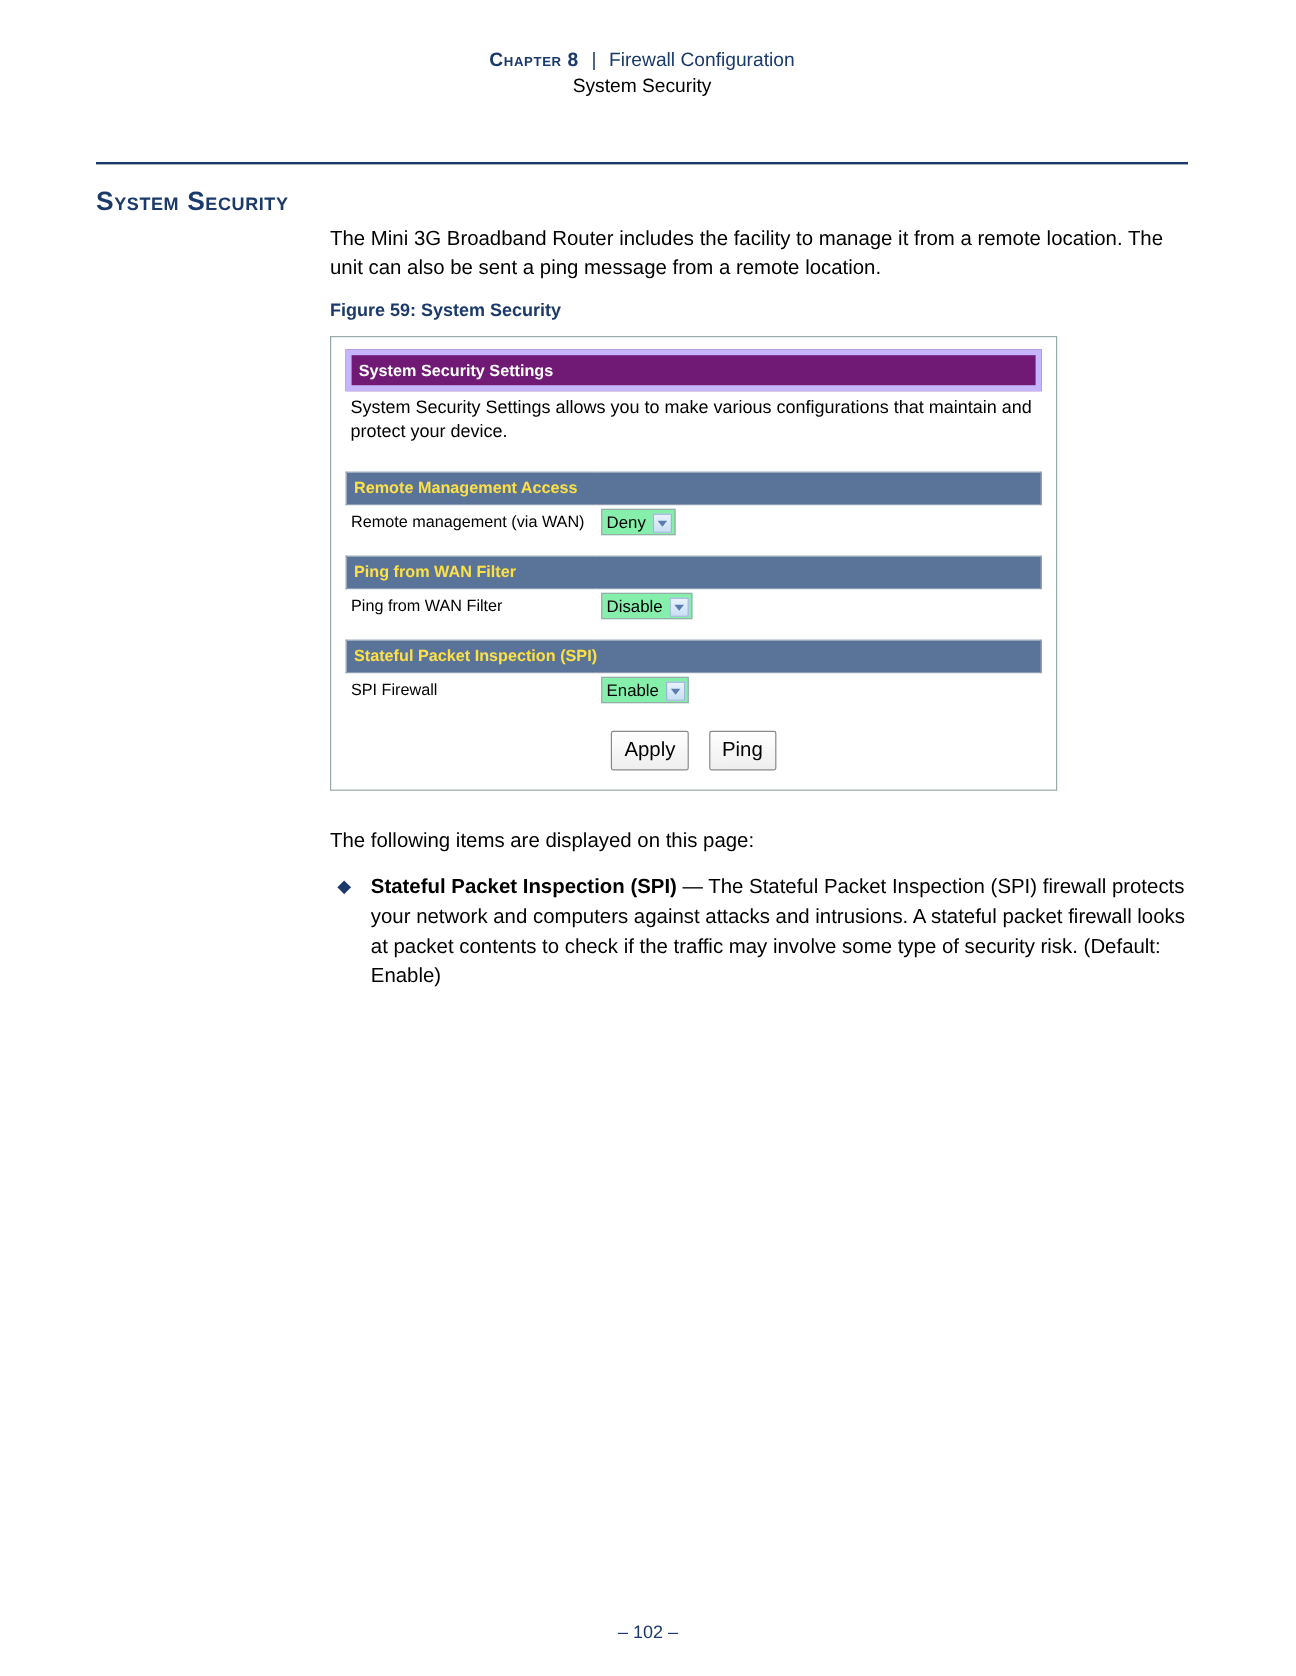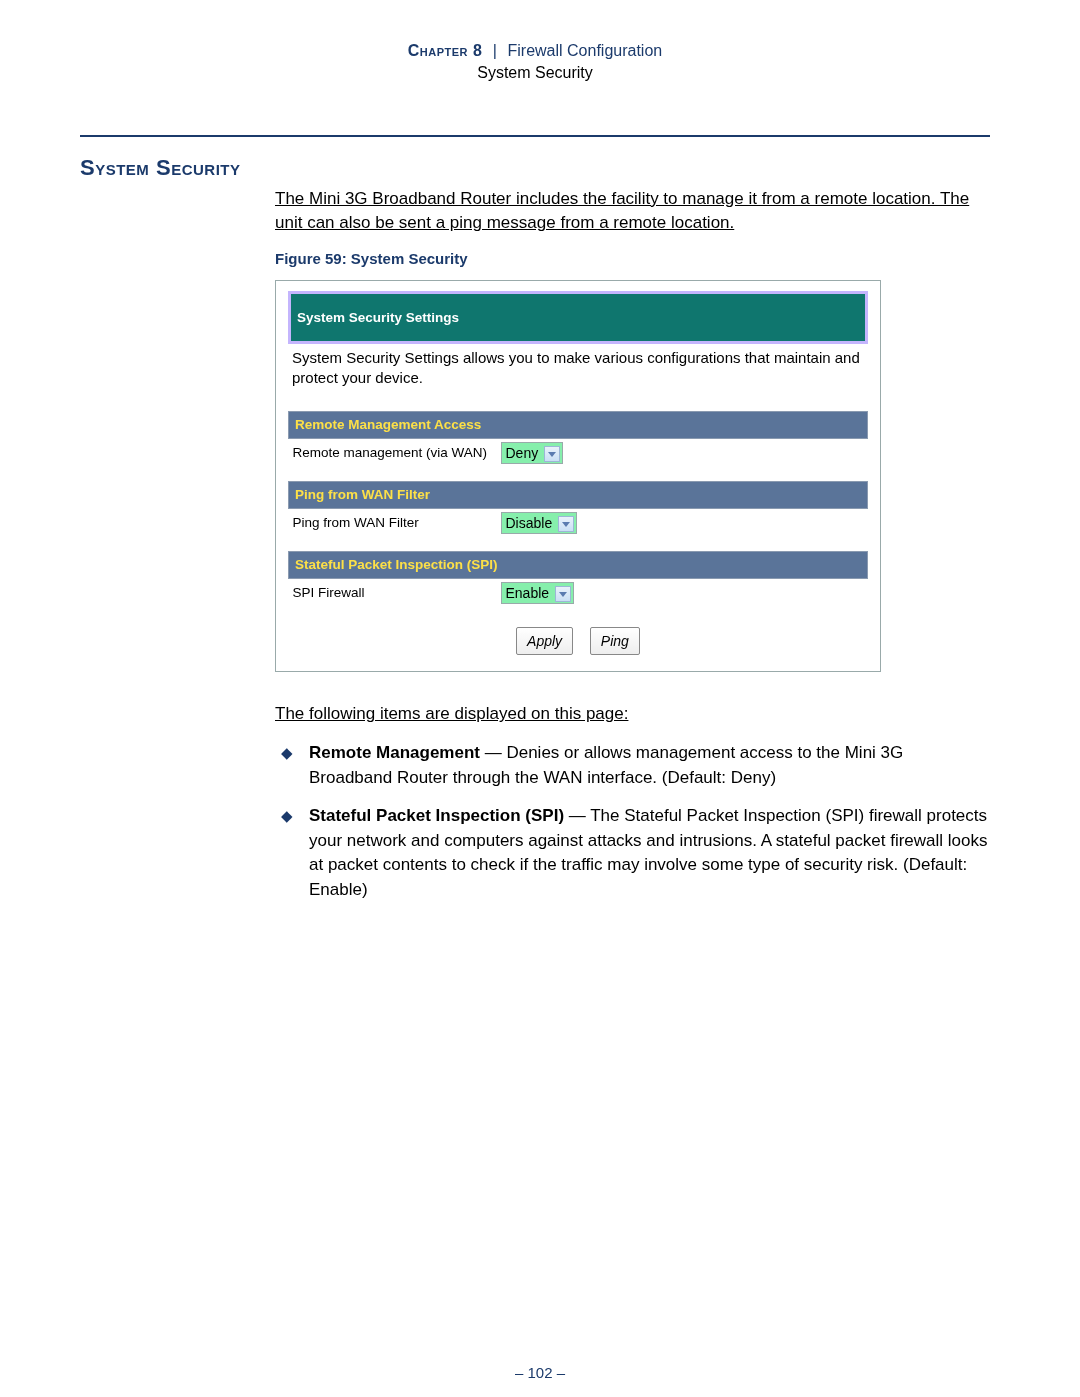--- a/index.html
+++ b/index.html
@@ -48,41 +48,41 @@
     font-variant: small-caps;
     font-size: 22px;
     margin: 0 0 6px 0;
     letter-spacing: 0.5px;
   }
   .body-text {
     margin-left: 195px;
     font-size: 17px;
     line-height: 1.45;
   }
-  .body-text p { margin: 0 0 12px 0; text-decoration: underline; }
+  .body-text p { margin: 0 0 12px 0; }
   .figure-caption {
     color: #1b3a6b;
     font-weight: bold;
     font-size: 15px;
     margin: 9px 0 10px 0;
   }
   .screenshot {
     border: 1px solid #9aa;
     background: #fff;
     padding: 10px 12px 16px 12px;
     width: 580px;
     font-family: Arial, Helvetica, sans-serif;
   }
   .panel-title {
-    background: #0f766e;
+    background: #701a75;
     color: #fff;
     font-weight: bold;
     font-size: 13.5px;
-    padding: 14px 6px;
-    border: 3px solid #c4b5fd;
+    padding: 3px 6px;
+    border: 5px solid #c4b5fd;
   }
   .panel-desc {
     font-size: 15px;
     padding: 4px 4px 10px 4px;
     line-height: 1.3;
   }
   .config-table {
     width: 100%;
     border-collapse: collapse;
     margin-top: 14px;
@@ -129,25 +129,24 @@
     border-top: 5px solid #5a7bb0;
   }
   .button-row {
     text-align: center;
     margin-top: 20px;
   }
   .btn {
     display: inline-block;
     border: 1px solid #888;
     background: linear-gradient(#fff,#eee);
-    font-size: 14px;
+    font-size: 17px;
     padding: 3px 10px;
     margin: 0 6px;
     border-radius: 2px;
-    font-style: italic;
   }
   ul.items {
     list-style: none;
     padding: 0;
     margin: 8px 0 0 0;
   }
   ul.items li {
     position: relative;
     padding: 0 0 0 34px;
     margin: 14px 0;
@@ -157,21 +156,21 @@
   ul.items li::before {
     content: "◆";
     position: absolute;
     left: 6px;
     top: 1px;
     color: #1b3a6b;
     font-size: 15px;
   }
   .page-number {
     position: absolute;
-    bottom: 16px;
+    bottom: 28px;
     left: 0; right: 0;
     text-align: center;
     color: #1b3a6b;
     font-size: 15px;
   }
 </style>
 </head>
 <body>
 
 <div class="page">
@@ -250,22 +249,19 @@
       <div class="button-row">
         <span class="btn">Apply</span>
         <span class="btn">Ping</span>
       </div>
     </div>
 
     <p style="margin-top:30px">The following items are displayed on this page:</p>
 
     <ul class="items">
       <li>
-        <b>Remote Management</b><span> — Denies or allows management access to the Mini 3G Broadband Router through the WAN interface. (Default: Deny)</span>
-      </li>
-      <li>
         <b>Stateful Packet Inspection (SPI)</b><span> — The Stateful Packet Inspection (SPI) firewall protects your network and computers against attacks and intrusions. A stateful packet firewall looks at packet contents to check if the traffic may involve some type of security risk. (Default: Enable)</span>
       </li>
     </ul>
   </div>
 
   <div class="page-number">–  102  –</div>
 </div>
 
 </body></html>

